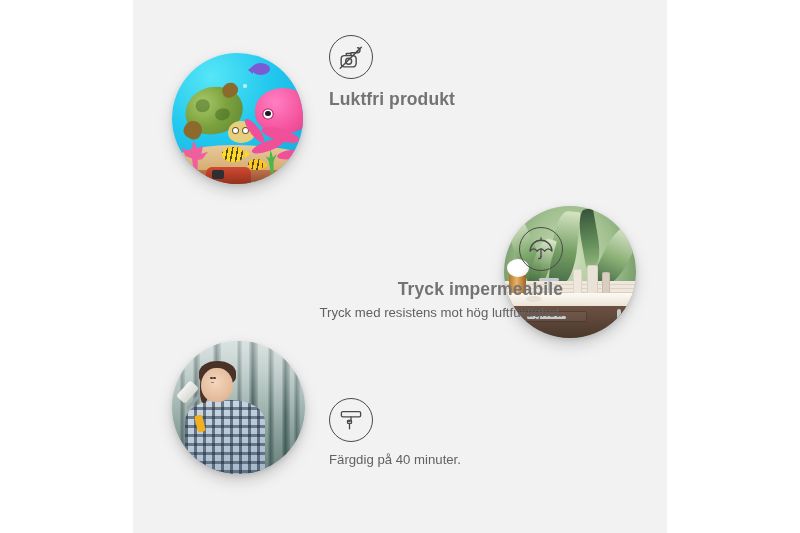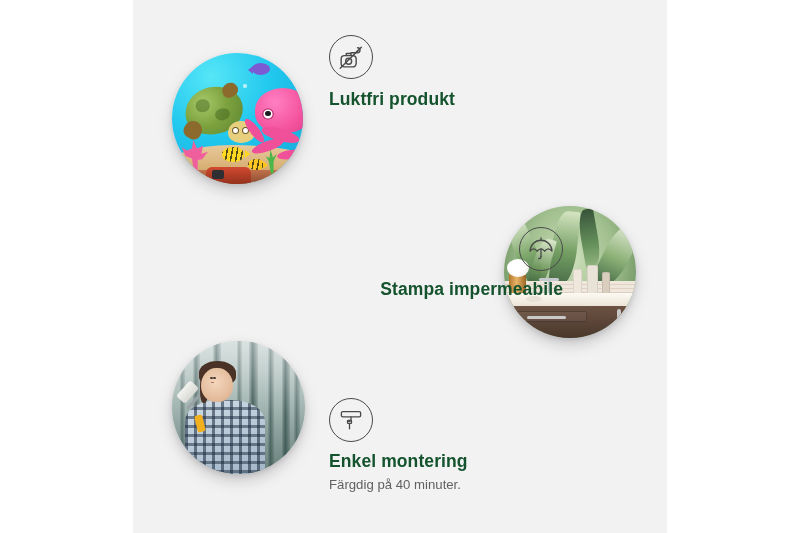--- a/index.html
+++ b/index.html
@@ -302,21 +302,21 @@
   .feature { position: absolute; }
   .icon-circle {
     width: 44px; height: 44px; border-radius: 50%;
     border: 1.6px solid #4a4a4a;
     display: flex; align-items: center; justify-content: center;
     box-sizing: border-box;
   }
   .feat-title {
     font-size: 17.5px;
     font-weight: bold;
-    color: #14532d;
+    color: #737373;
     letter-spacing: .1px;
     white-space: nowrap;
   }
   .feat-desc {
     font-size: 13.2px;
     color: #616161;
     line-height: 1.42;
   }
 
   
@@ -440,30 +440,30 @@
 
     <div class="feature" id="feature-waterproof">
       <div class="icon-circle">
         <svg width="28" height="28" viewBox="0 0 32 32" fill="none" stroke="#4a4a4a" stroke-width="1.5" stroke-linecap="round" stroke-linejoin="round">
           <path d="M3.5 18.5C3.5 11.6 9.1 6 16 6s12.5 5.6 12.5 12.5c0 0-2.1-2.6-4.2-2.6s-4.1 2.6-4.1 2.6-2-2.6-4.2-2.6-4.2 2.6-4.2 2.6-2-2.6-4.1-2.6-4.2 2.6-4.2 2.6z"></path>
           <line x1="16" y1="16" x2="16" y2="24.5"></line>
           <path d="M16 24.5a2.6 2.6 0 0 1-2.6 2.6"></path>
           <line x1="16" y1="3.4" x2="16" y2="6"></line>
         </svg>
       </div>
-      <div class="feat-title">Stampa impermeabile</div>
+      <div class="feat-title">Tryck impermeabile</div>
+      <div class="feat-desc">Tryck med resistens mot hög luftfuktighet.</div>
     </div>
 
     <div class="feature" id="feature-easy">
       <div class="icon-circle">
         <svg width="28" height="28" viewBox="0 0 32 32" fill="none" stroke="#4a4a4a" stroke-width="1.5" stroke-linecap="round" stroke-linejoin="round">
           <rect x="5" y="6.5" width="22" height="6" rx="1.6"></rect>
           <path d="M16 12.5v3.2a1.8 1.8 0 0 1-1.8 1.8h-1.1"></path>
           <rect x="12" y="16.5" width="4.6" height="3.4" rx="0.8"></rect>
           <line x1="14.3" y1="19.9" x2="14.3" y2="26"></line>
         </svg>
       </div>
-      <div class="feat-title">Enkel montering</div>
       <div class="feat-desc">Färgdig på 40 minuter.</div>
     </div>
 
   </div>
 </div>
 
 </body></html>

